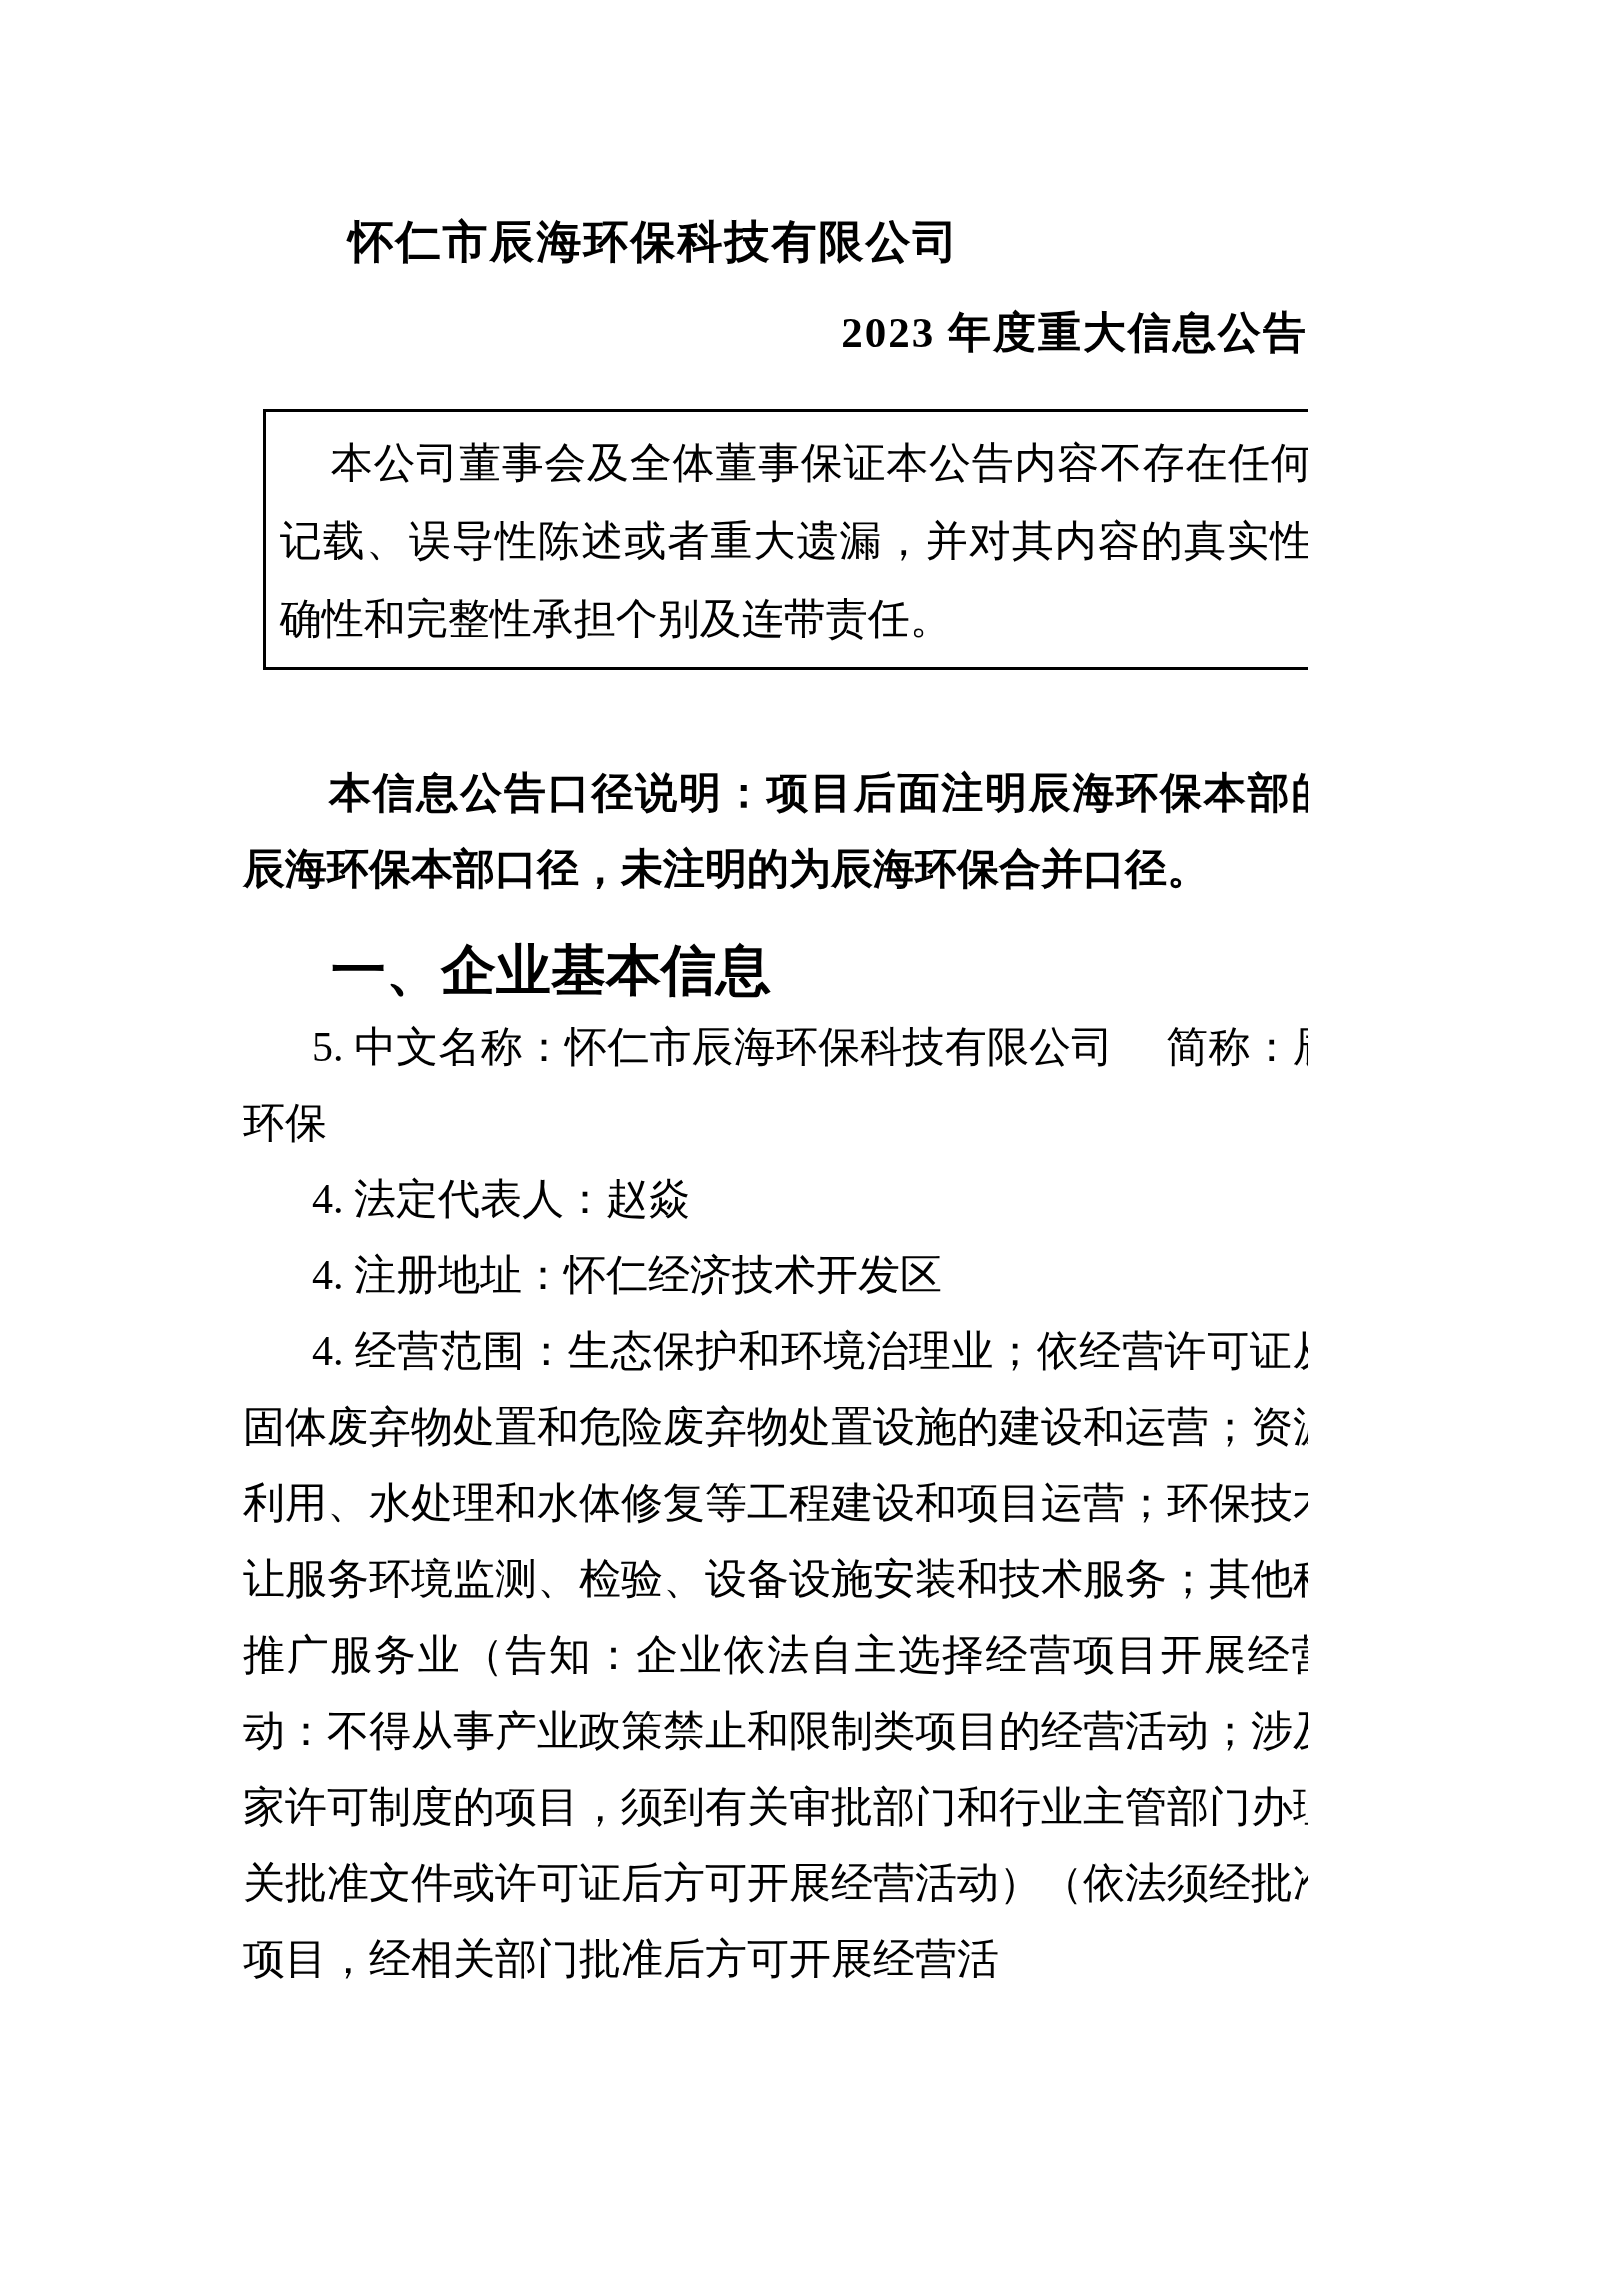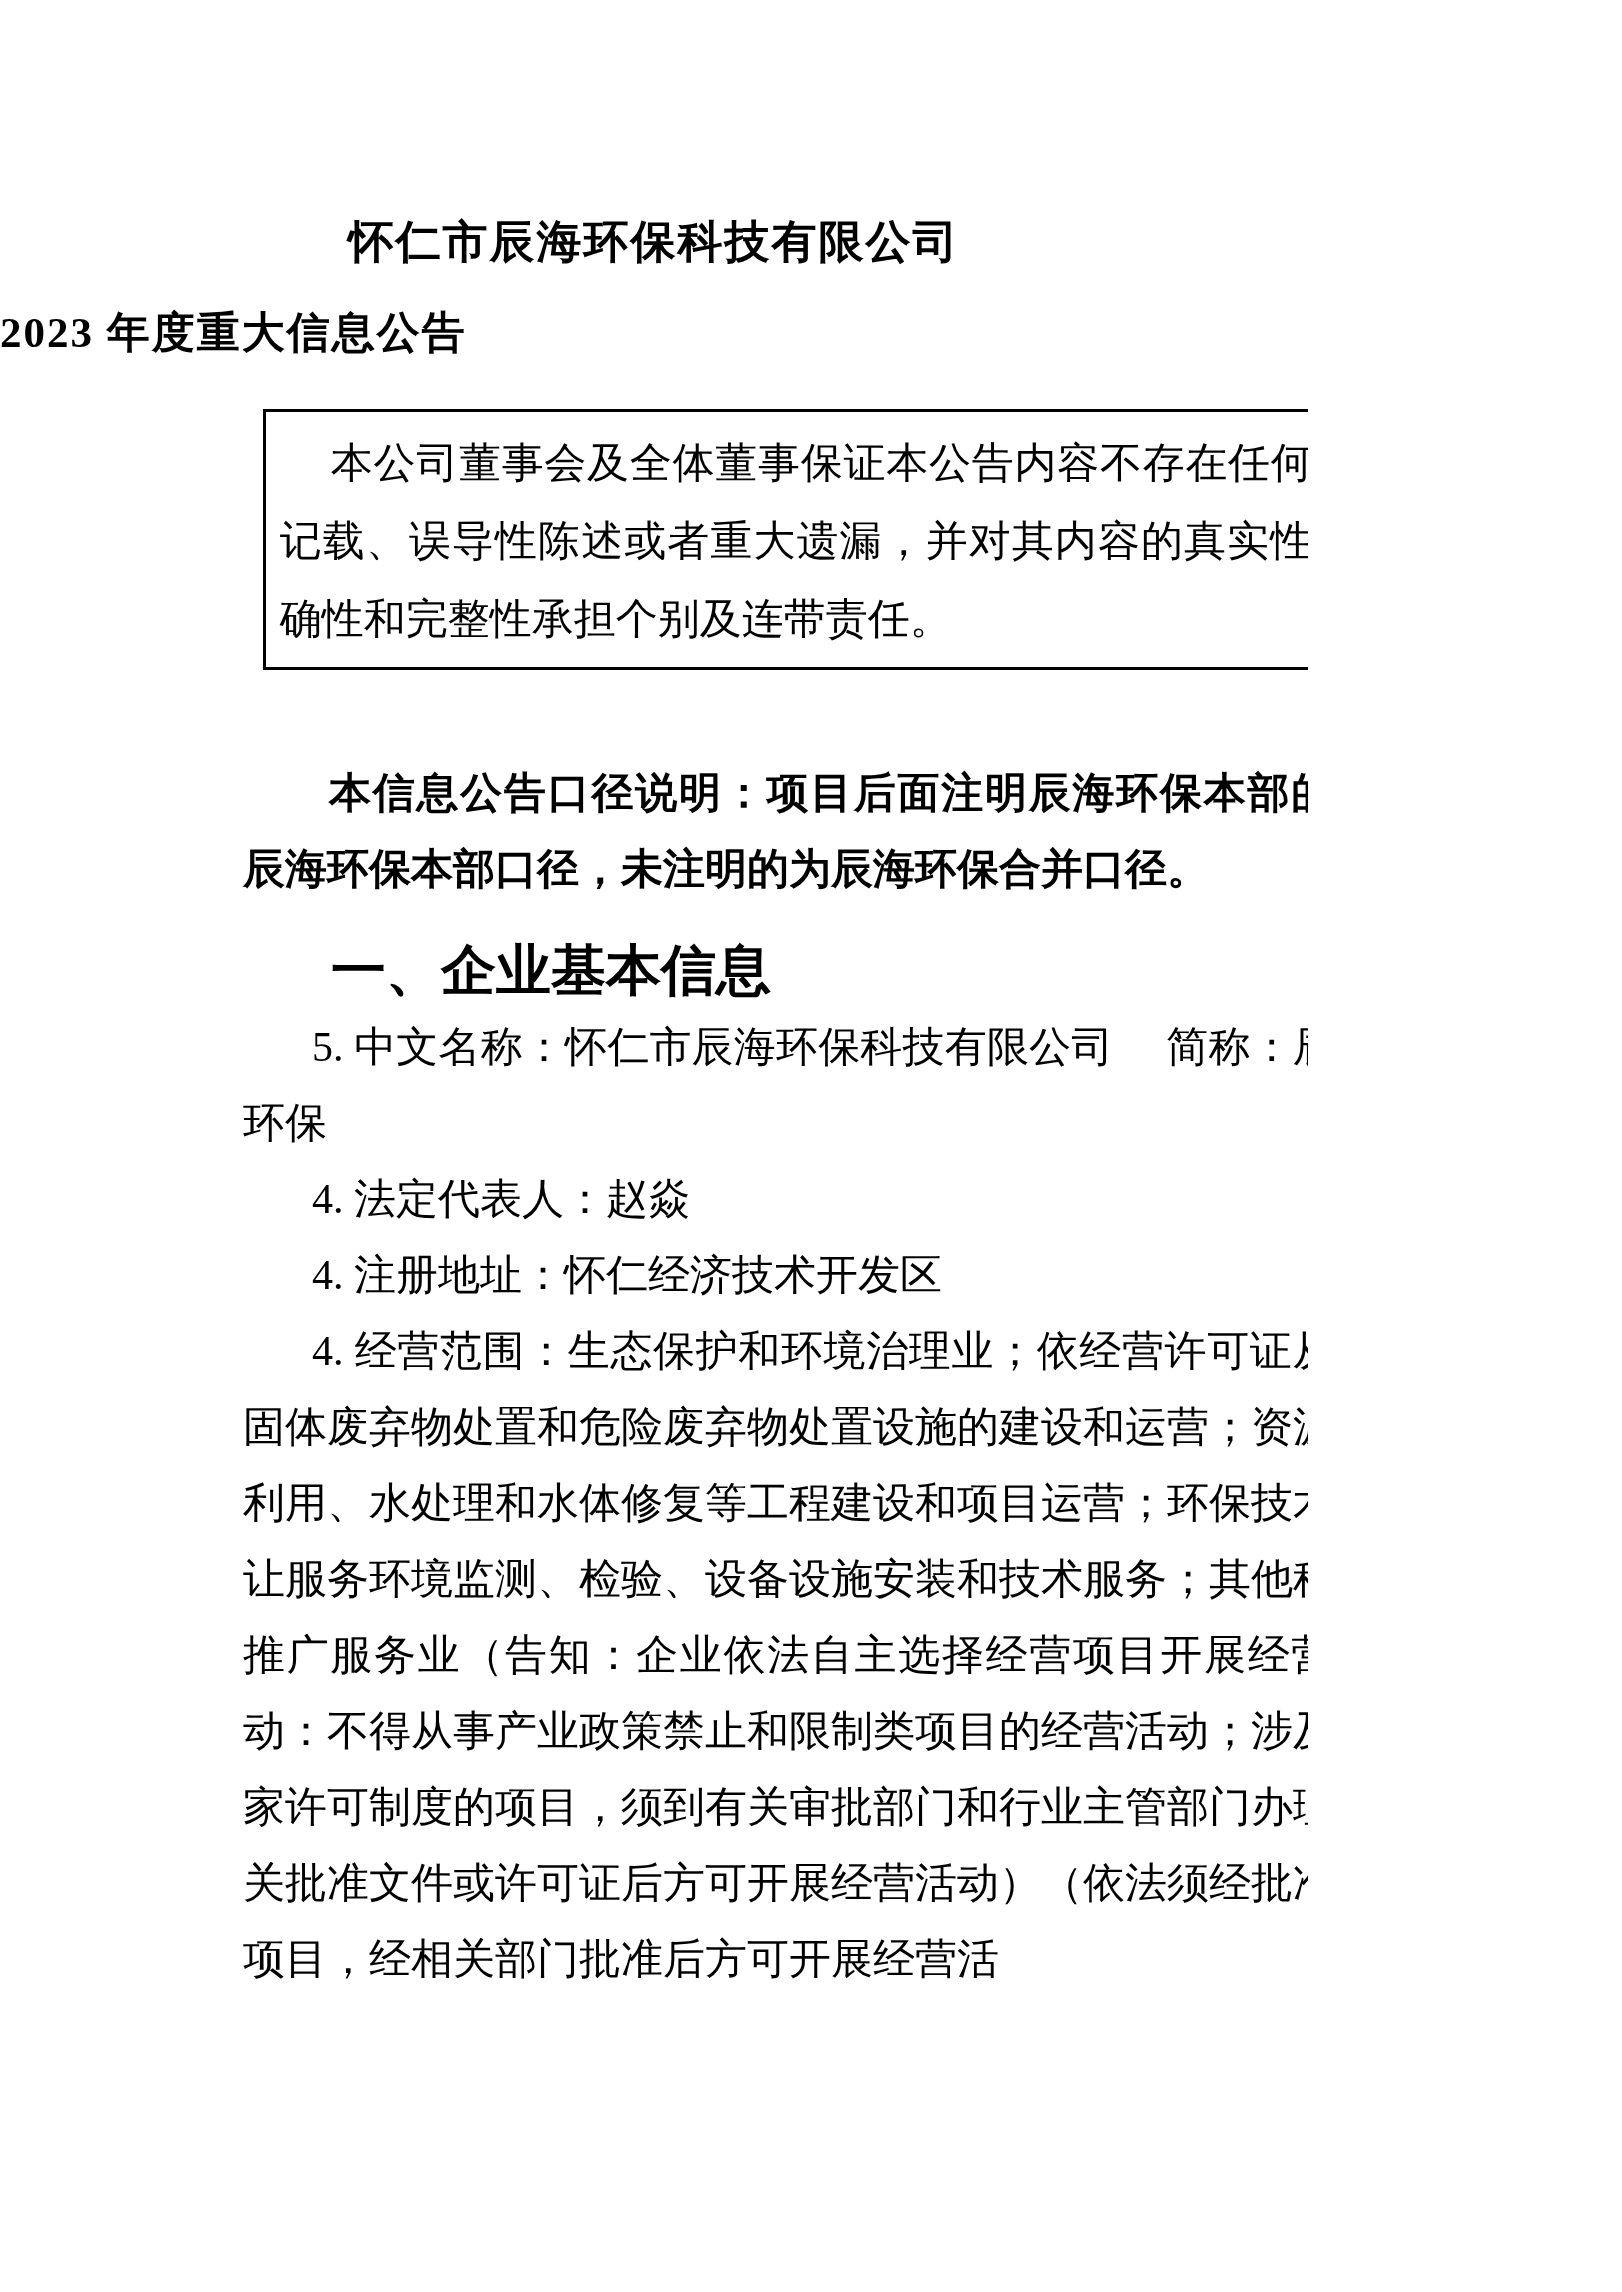--- a/index.html
+++ b/index.html
@@ -27,21 +27,21 @@
     font-weight: 700;
     line-height: 1.25;
     letter-spacing: 2px;
   }
   .doc-subtitle {
     position: absolute;
     top: 306px;
     left: 0;
     width: 100%;
     margin: 0;
-    text-align: left;
+    text-align: right;
     font-size: 43px;
     font-weight: 700;
     line-height: 1.25;
     letter-spacing: 2px;
   }
   .notice-box {
     position: absolute;
     left: 235px;
     top: 409px;
     width: 1152px;

